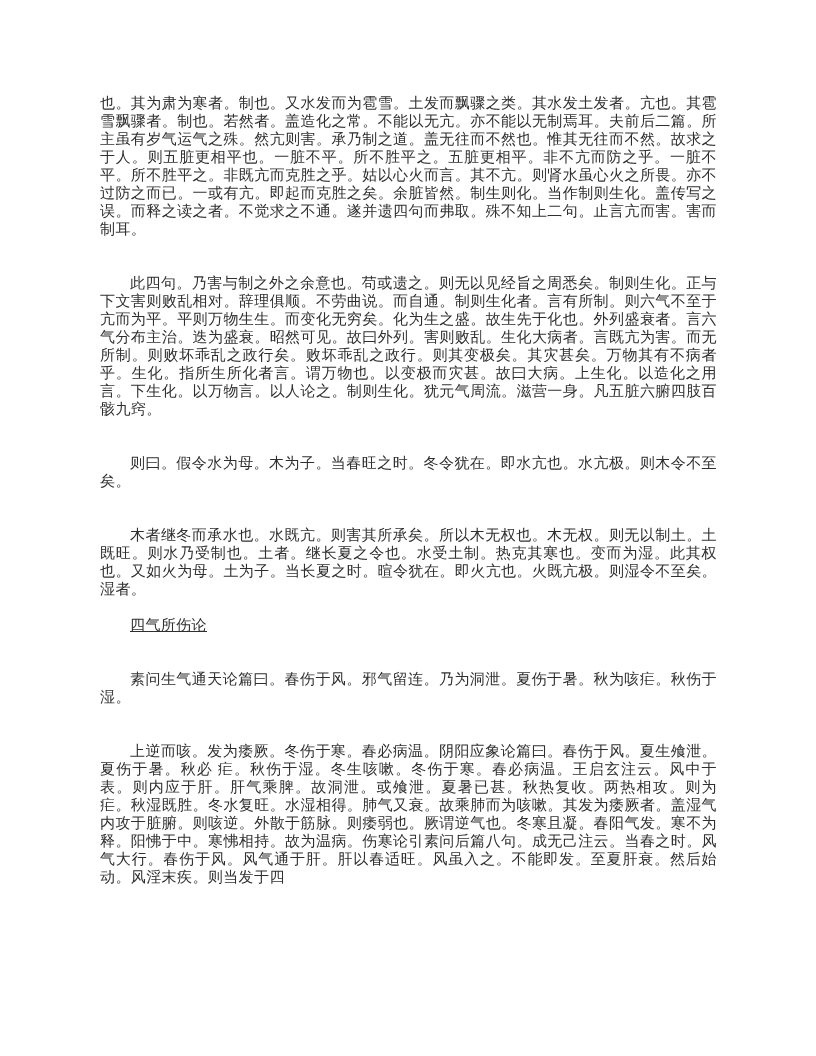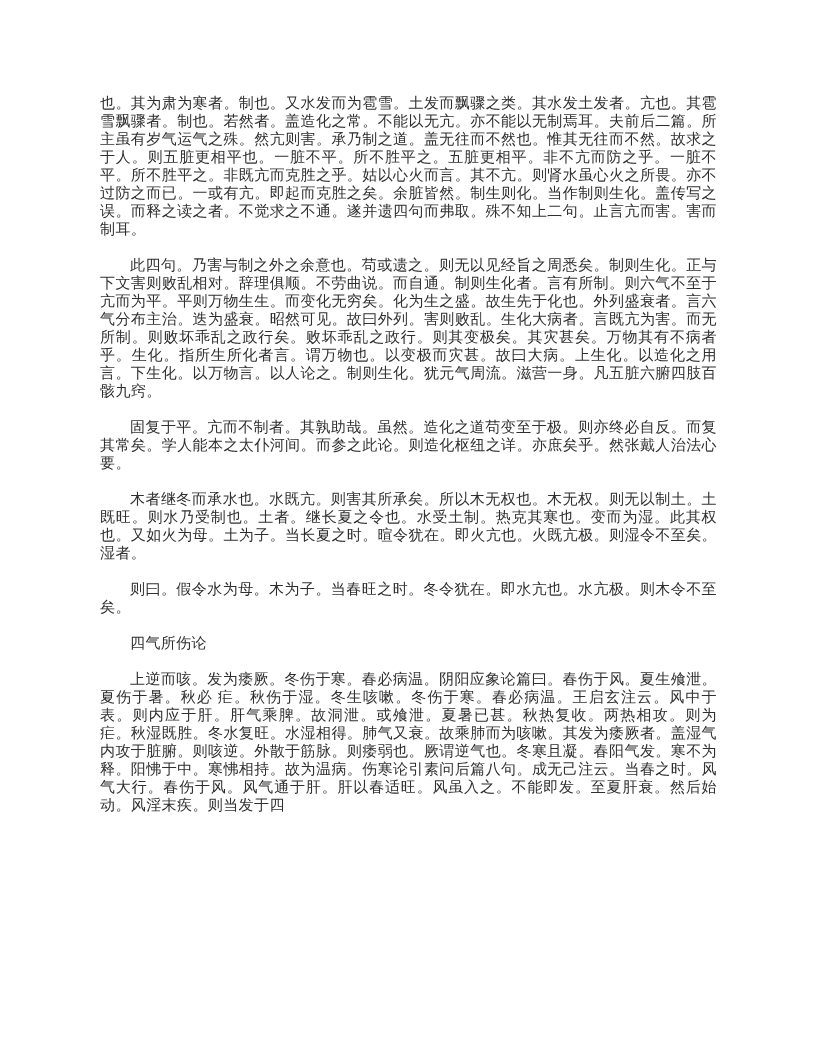--- a/index.html
+++ b/index.html
@@ -22,29 +22,31 @@
     font-size: 15px;
     line-height: 18px;
     letter-spacing: 0.4px;
     color: #2f2f2f;
     text-align: justify;
     text-align-last: left;
     word-break: break-all;
   }
   .page p.indent {
     text-indent: 2em;
+    margin-top: 36px;
   }
   .page p.heading {
     text-indent: 2em;
+    text-decoration: underline;
   }
 </style>
 </head>
 <body>
 
 <div class="page">
   <p>也。其为肃为寒者。制也。又水发而为雹雪。土发而飘骤之类。其水发土发者。亢也。其雹雪飘骤者。制也。若然者。盖造化之常。不能以无亢。亦不能以无制焉耳。夫前后二篇。所主虽有岁气运气之殊。然亢则害。承乃制之道。盖无往而不然也。惟其无往而不然。故求之于人。则五脏更相平也。一脏不平。所不胜平之。五脏更相平。非不亢而防之乎。一脏不平。所不胜平之。非既亢而克胜之乎。姑以心火而言。其不亢。则肾水虽心火之所畏。亦不过防之而已。一或有亢。即起而克胜之矣。余脏皆然。制生则化。当作制则生化。盖传写之误。而释之读之者。不觉求之不通。遂并遗四句而弗取。殊不知上二句。止言亢而害。害而制耳。</p>
   <p class="indent">此四句。乃害与制之外之余意也。苟或遗之。则无以见经旨之周悉矣。制则生化。正与下文害则败乱相对。辞理俱顺。不劳曲说。而自通。制则生化者。言有所制。则六气不至于亢而为平。平则万物生生。而变化无穷矣。化为生之盛。故生先于化也。外列盛衰者。言六气分布主治。迭为盛衰。昭然可见。故曰外列。害则败乱。生化大病者。言既亢为害。而无所制。则败坏乖乱之政行矣。败坏乖乱之政行。则其变极矣。其灾甚矣。万物其有不病者乎。生化。指所生所化者言。谓万物也。以变极而灾甚。故曰大病。上生化。以造化之用言。下生化。以万物言。以人论之。制则生化。犹元气周流。滋营一身。凡五脏六腑四肢百骸九窍。</p>
-  <p class="indent">固复于平。亢而不制者。其孰助哉。虽然。造化之道苟变至于极。则亦终必自反。而复其常矣。学人能本之太仆河间。而参之此论。则造化枢纽之详。亦庶矣乎。然张戴人治法心要。</p>
+  <p class="indent">则曰。假令水为母。木为子。当春旺之时。冬令犹在。即水亢也。水亢极。则木令不至矣。</p>
   <p class="indent">木者继冬而承水也。水既亢。则害其所承矣。所以木无权也。木无权。则无以制土。土既旺。则水乃受制也。土者。继长夏之令也。水受土制。热克其寒也。变而为湿。此其权也。又如火为母。土为子。当长夏之时。暄令犹在。即火亢也。火既亢极。则湿令不至矣。湿者。</p>
-  <p class="indent">则曰。假令水为母。木为子。当春旺之时。冬令犹在。即水亢也。水亢极。则木令不至矣。</p>
   <p class="heading">四气所伤论</p>
+  <p class="indent">素问生气通天论篇曰。春伤于风。邪气留连。乃为洞泄。夏伤于暑。秋为咳疟。秋伤于湿。</p>
   <p class="indent">上逆而咳。发为痿厥。冬伤于寒。春必病温。阴阳应象论篇曰。春伤于风。夏生飧泄。夏伤于暑。秋必 疟。秋伤于湿。冬生咳嗽。冬伤于寒。春必病温。王启玄注云。风中于表。则内应于肝。肝气乘脾。故洞泄。或飧泄。夏暑已甚。秋热复收。两热相攻。则为 疟。秋湿既胜。冬水复旺。水湿相得。肺气又衰。故乘肺而为咳嗽。其发为痿厥者。盖湿气内攻于脏腑。则咳逆。外散于筋脉。则痿弱也。厥谓逆气也。冬寒且凝。春阳气发。寒不为释。阳怫于中。寒怫相持。故为温病。伤寒论引素问后篇八句。成无己注云。当春之时。风气大行。春伤于风。风气通于肝。肝以春适旺。风虽入之。不能即发。至夏肝衰。然后始动。风淫末疾。则当发于四</p>
 </div>
 
 </body></html>

